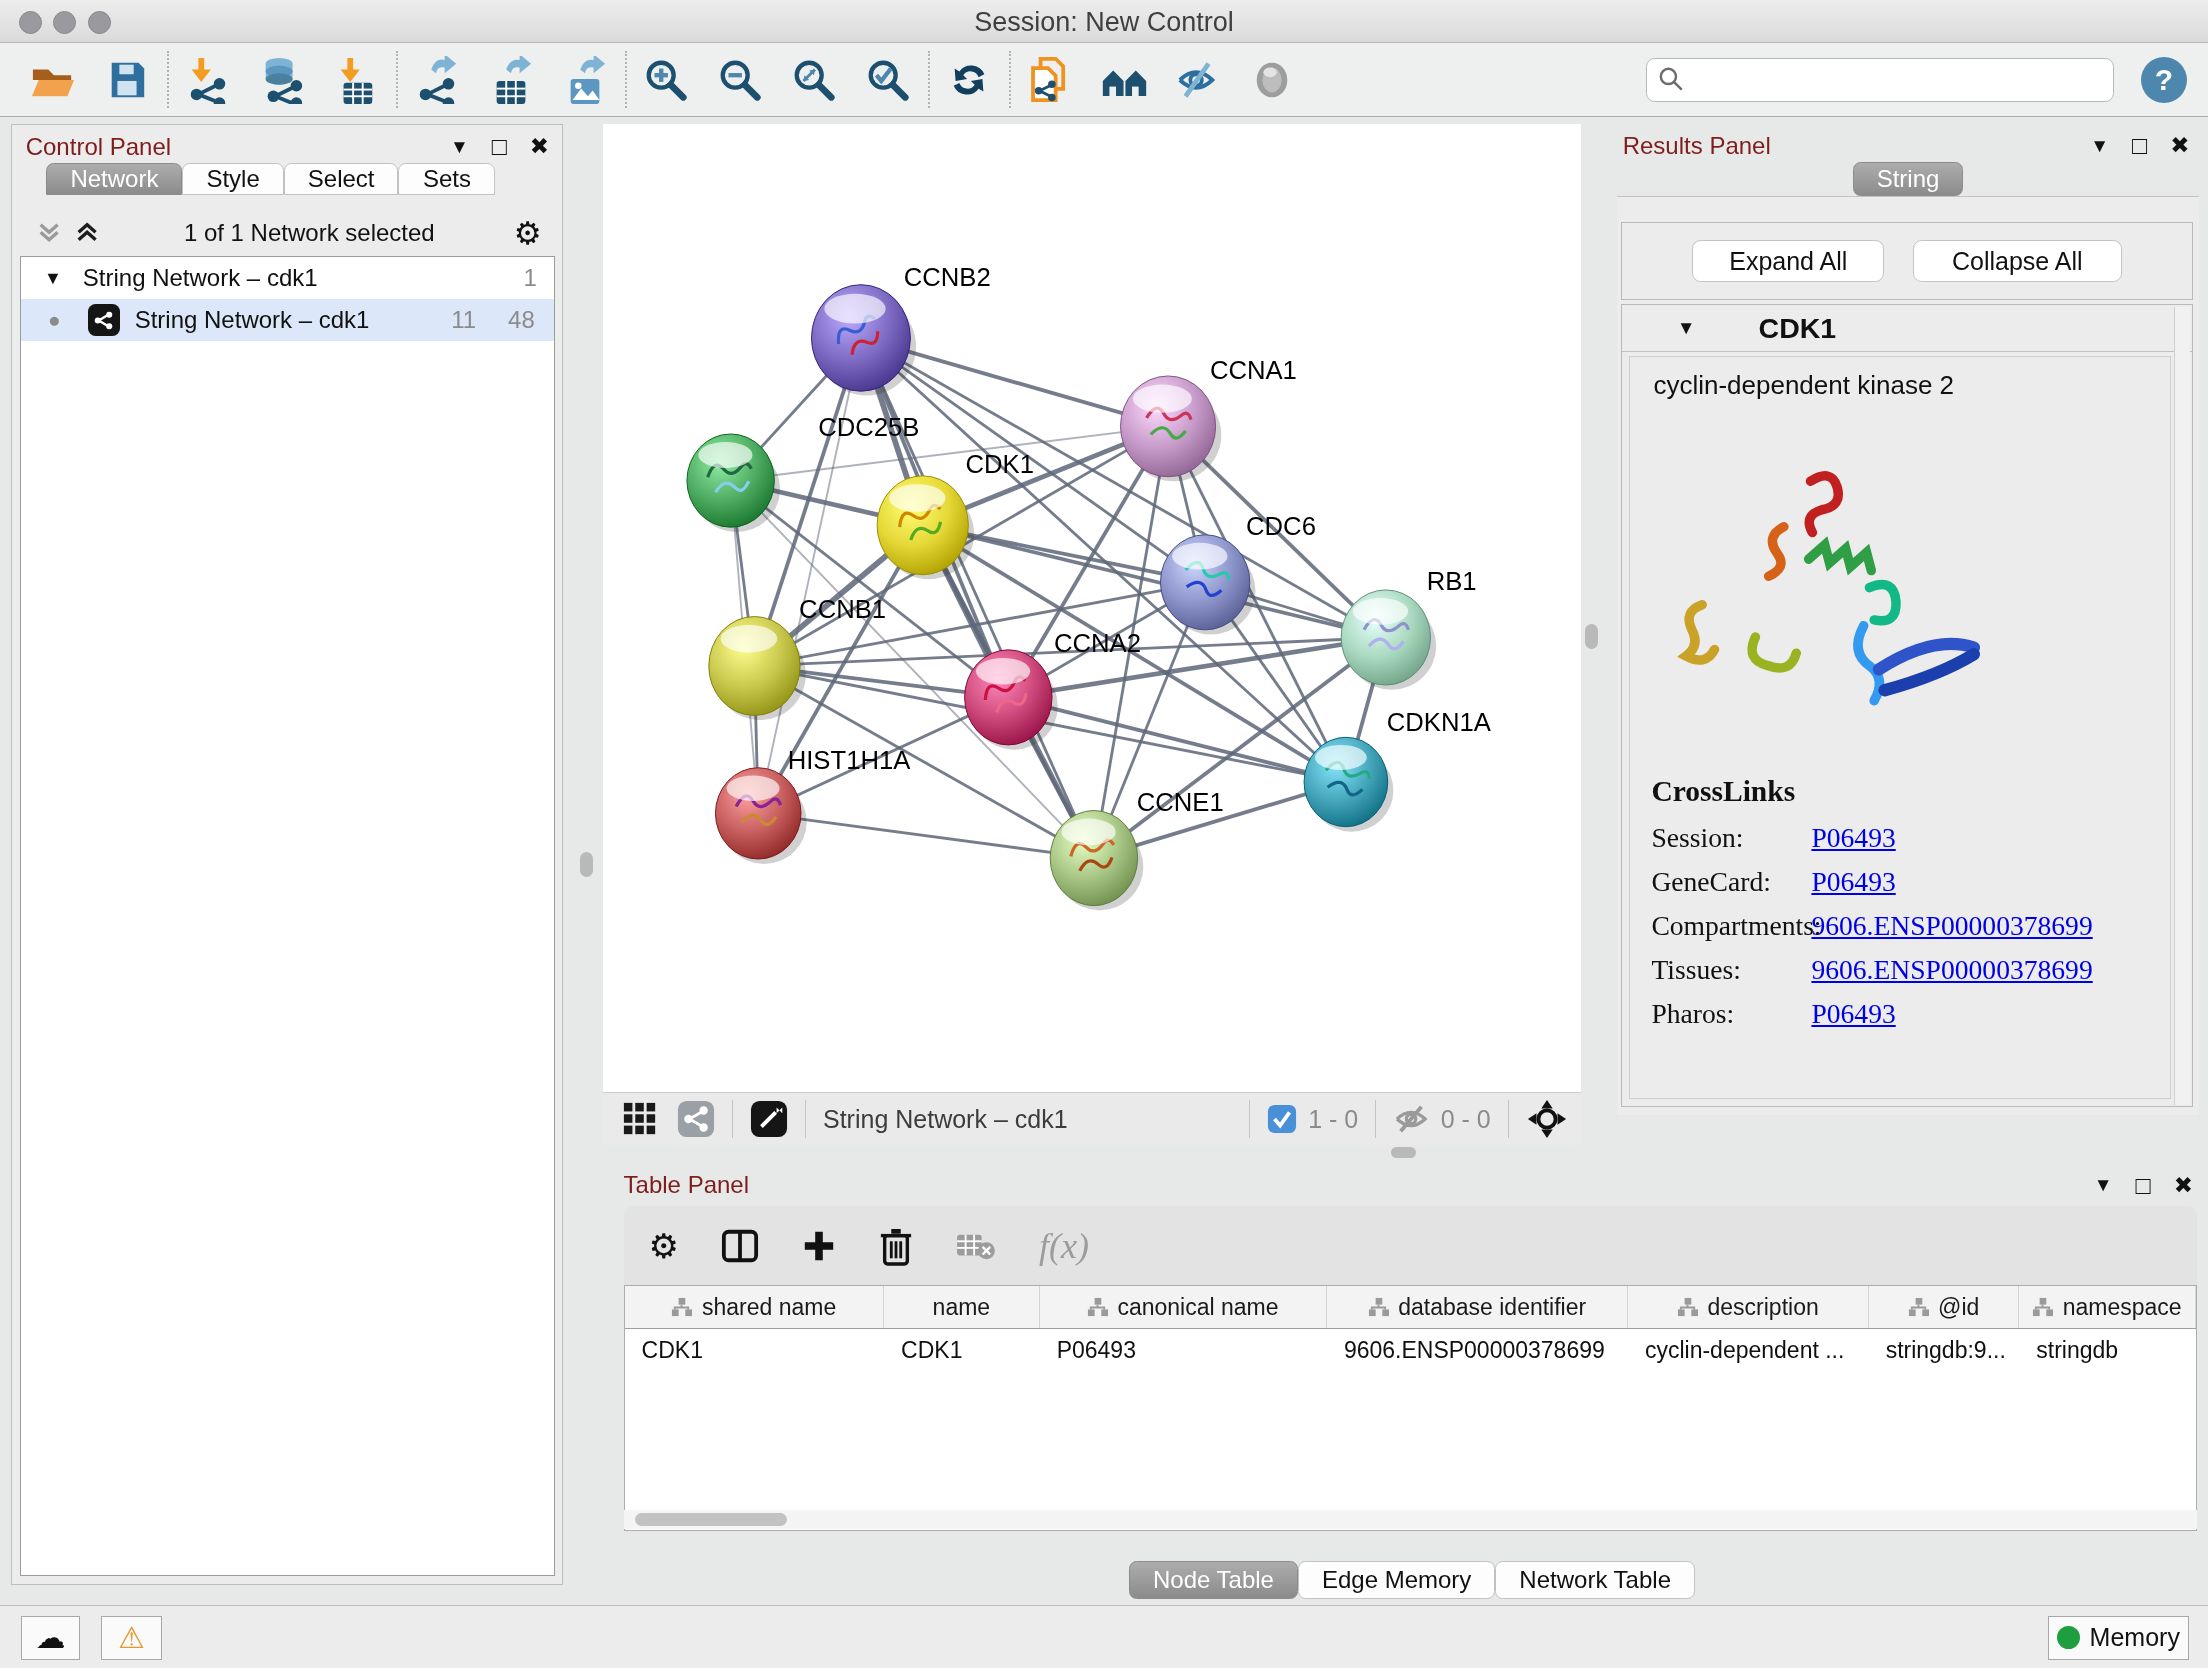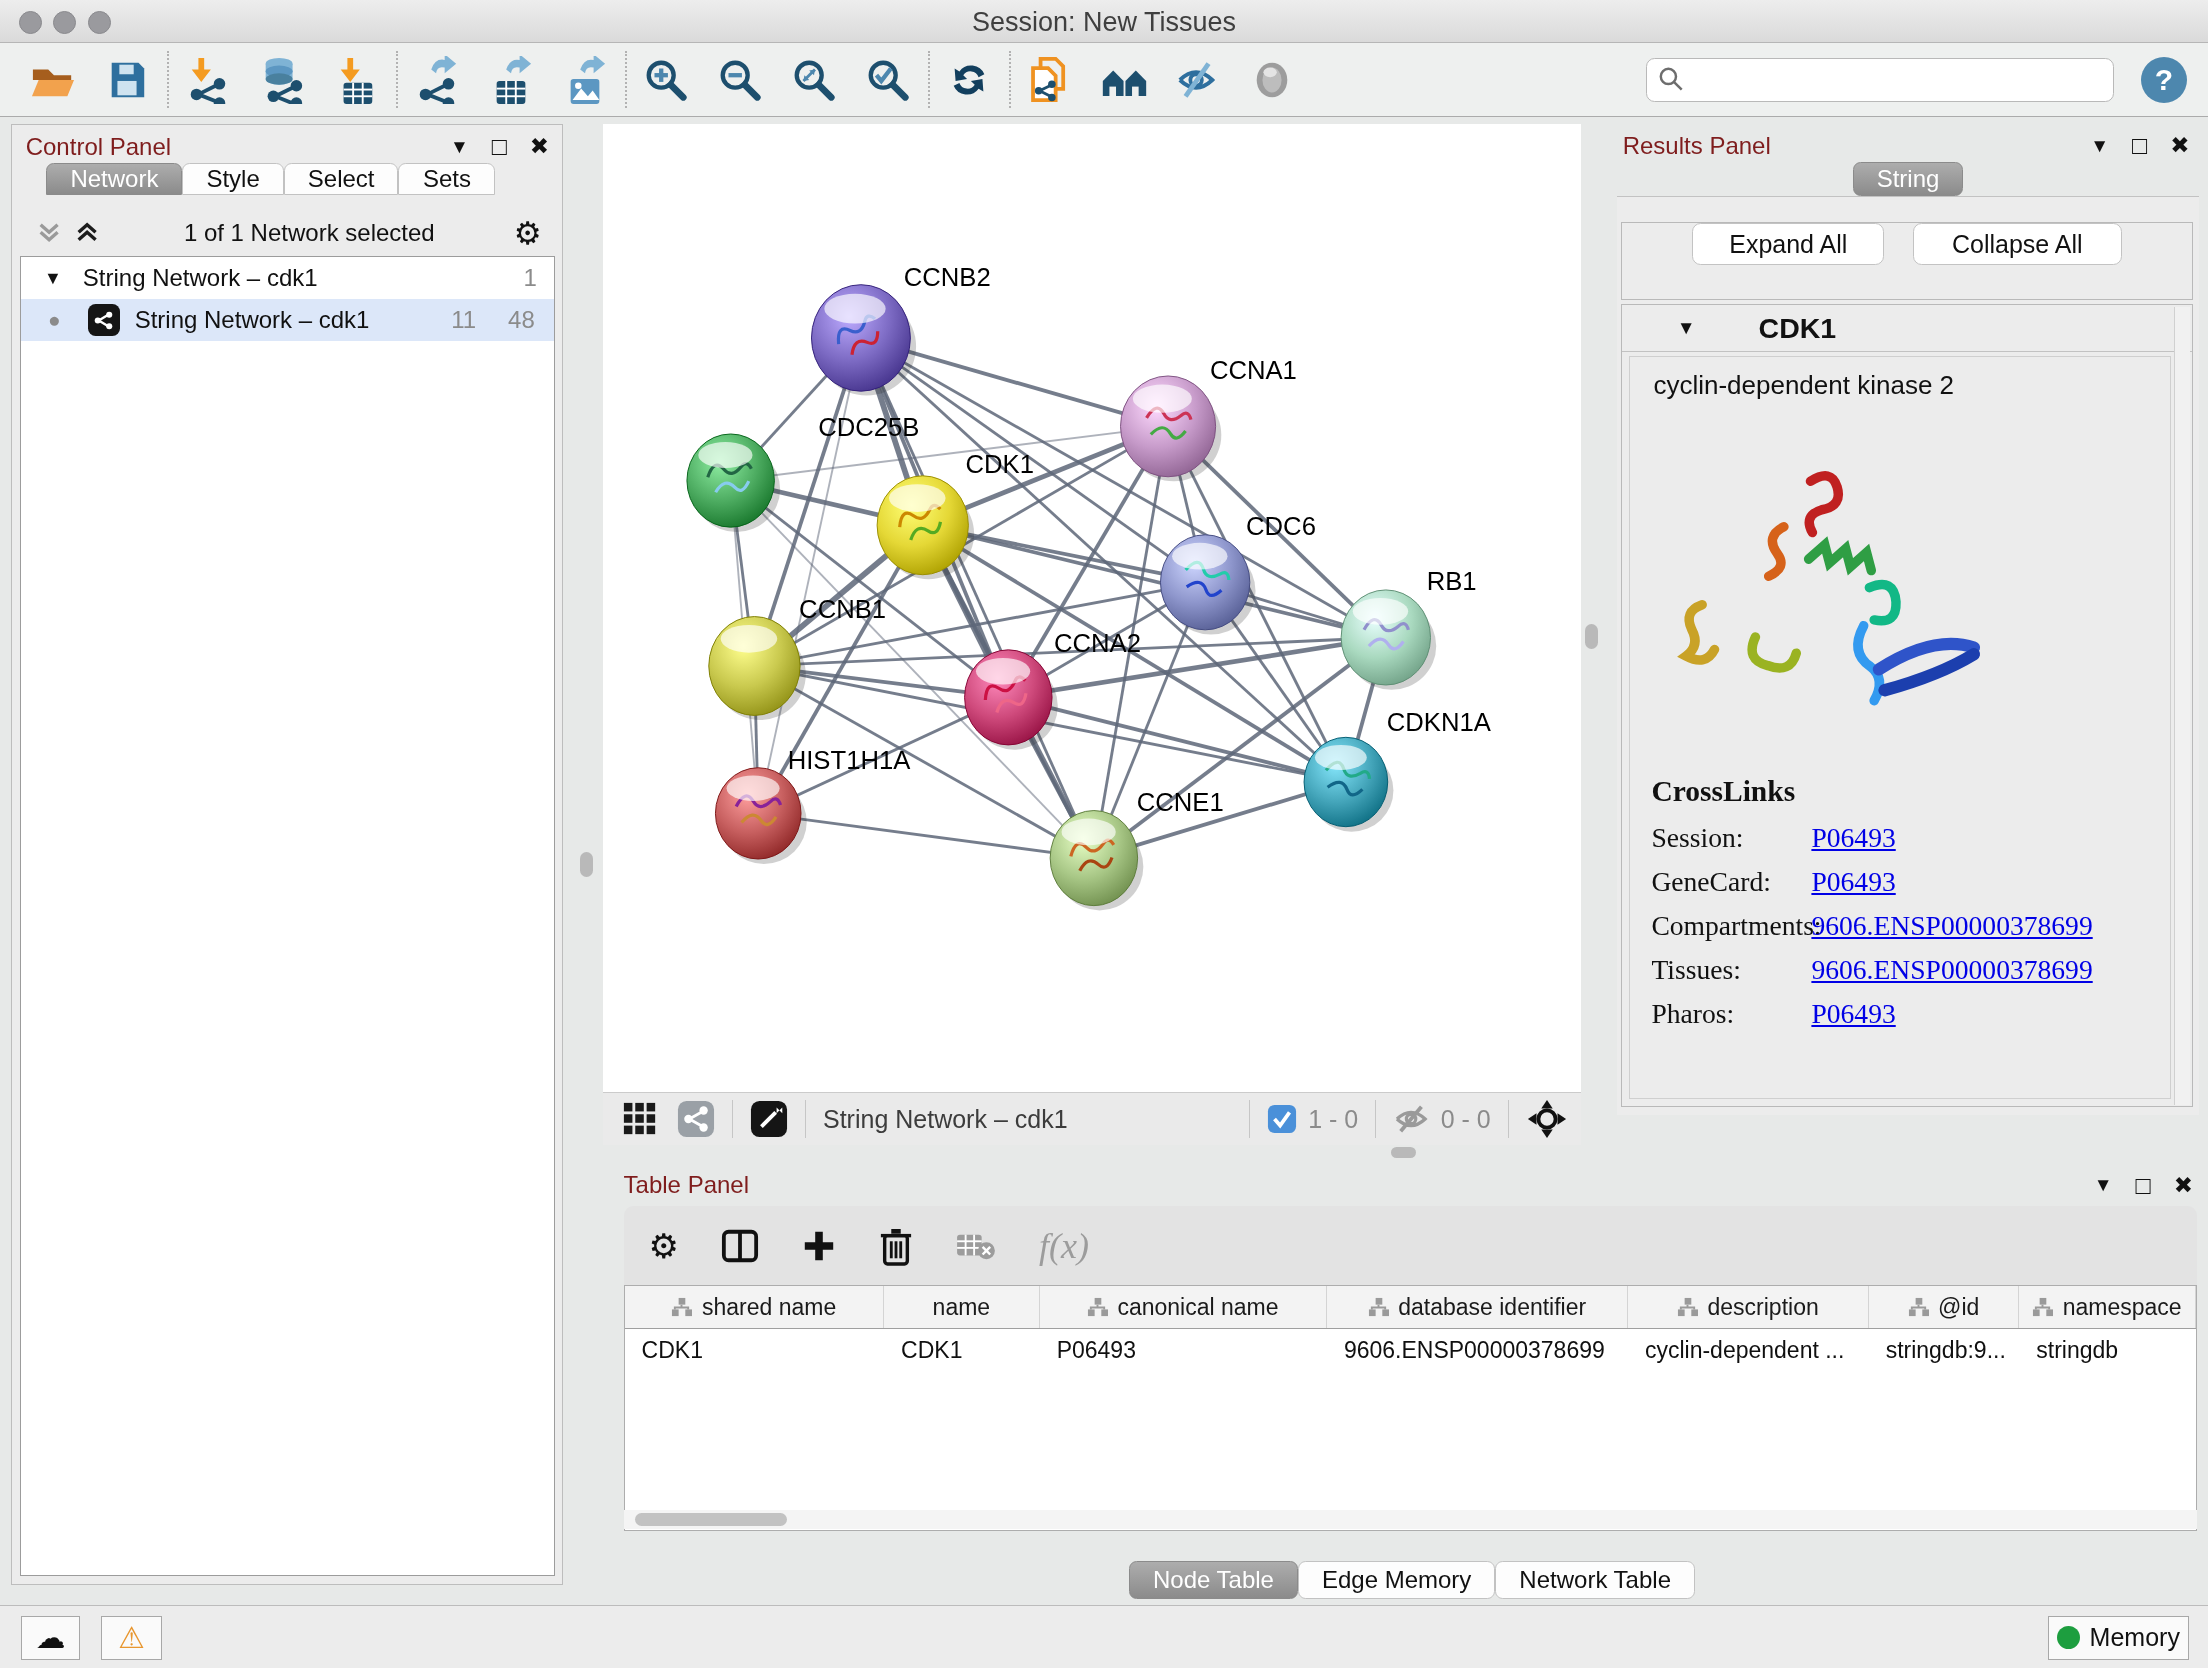--- a/index.html
+++ b/index.html
@@ -93,21 +93,21 @@
   .net-label{font-size:27px;fill:#000;}
   .muted{color:#8b8b8b;}
 </style>
 </head>
 <body>
 
 <div class="abs titlebar">
   <div class="traffic" style="left:19px"></div>
   <div class="traffic" style="left:53px"></div>
   <div class="traffic" style="left:88px"></div>
-  <div class="win-title">Session: New Tissues</div>
+  <div class="win-title">Session: New Control</div>
 </div>
 
 <div class="abs toolbar">
   <div class="tb-group" style="padding-left:28.5px">
     <div class="tb-btn">
       <svg width="48" height="44" viewBox="0 0 50 46">
           <path d="M4 12 L20 12 L26 18 L44 18 L44 23 L4 23 Z" fill="#a65e1d"></path>
           <path d="M3 40 L10 23 L47 23 L40 40 Z" fill="#f2a24d"></path>
         </svg>
     </div>
@@ -593,21 +593,21 @@
     <span class="panel-ctls">
       <span class="pc-tri">▼</span>
       <span class="pc-sq">□</span>
       <span class="pc-x">✖</span>
     </span>
   </div>
   <div class="rp-tab-row">
     <div class="tab sel rp-tab">String</div>
   </div>
   <div class="rp-body">
-    <div class="rp-box" style="top:25px;height:76px;display:flex;align-items:flex-start;justify-content:center;gap:28.5px">
+    <div class="rp-box" style="top:25px;height:76px;display:flex;align-items:center;justify-content:center;gap:28.5px">
       <div class="btn" style="width:190px">Expand All</div>
       <div class="btn" style="width:207px">Collapse All</div>
     </div>
     <div class="rp-box" style="top:107px;bottom:7.6px">
       <div style="position:absolute;left:0;right:0;top:0;height:46px;border-bottom:1.9px solid #c2c2c2;display:flex;align-items:center">
         <span style="margin-left:55px;font-size:19px">▼</span>
         <span style="margin-left:63px;font-size:28.5px;font-weight:bold">CDK1</span>
       </div>
       <div style="position:absolute;left:7.6px;right:21px;top:51px;bottom:7.6px;border:1px solid #cfcfcf;">
         <div style="margin:13.3px 0 0 23px;font-size:26px">cyclin-dependent kinase 2</div>

